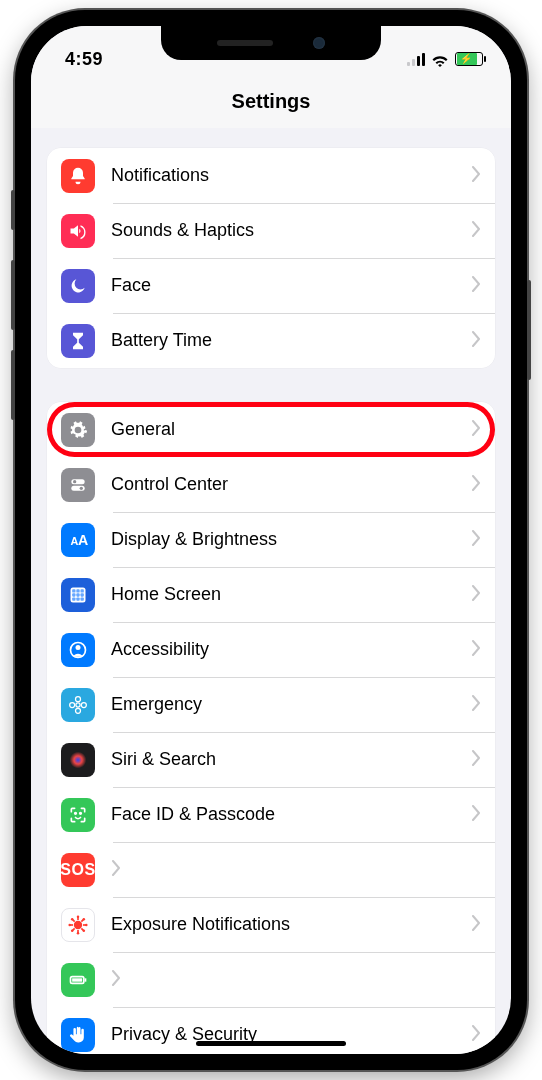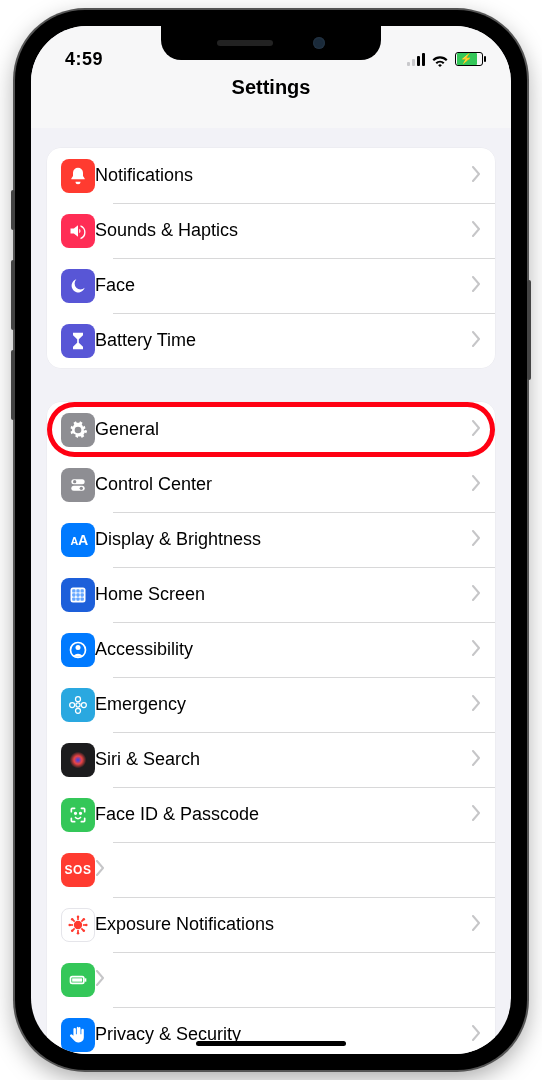--- a/index.html
+++ b/index.html
@@ -57,38 +57,38 @@
   .wifi svg{width:100%;height:100%;}
   .battery {
     width:28px;height:14px;border:1.5px solid #000;border-radius:3px;
     position:relative; display:flex; align-items:center;
   }
   .battery::after{content:"";position:absolute;right:-4px;top:3px;width:2.5px;height:6px;background:#000;border-radius:1px;}
   .battery .fill{height:100%;width:80%;background:#34c759;border-radius:1px;margin-left:.5px;display:flex;align-items:center;justify-content:center;}
   .battery .bolt{color:#000;font-size:10px;line-height:1;}
 
   .navbar {
-    height:52px; display:flex; align-items:flex-start; justify-content:center;
+    height:52px; display:flex; align-items:center; justify-content:center;
     font-size:20px; font-weight:700; background:#f7f7f8;
     border-bottom:1px solid rgba(0,0,0,0);
   }
 
   .content{
     position:absolute; top:102px; left:0; right:0; bottom:0;
     overflow-y:auto; padding:20px 16px 10px;
   }
   .group{
     background:#fff; border-radius:14px;
     box-shadow:0 0 0 .5px rgba(0,0,0,.04);
     margin-bottom:34px;
   }
   .group.flush { margin-bottom:0; }
   .row{
     position:relative;
-    display:flex; align-items:center; 
+    display:flex; align-items:center; gap:16px;
     min-height:55px; padding:8px 14px 8px 14px;
     cursor:pointer;
   }
   .row + .row::before{
     content:""; position:absolute; top:0; left:66px; right:0;
     height:1px; background:rgba(60,60,67,.2);
   }
   .row.highlight{
     box-shadow:0 0 0 5px #ff0012 inset;
     border-radius:28px;
@@ -110,21 +110,21 @@
     position:absolute;bottom:8px;left:50%;transform:translateX(-50%);
     width:150px;height:5px;background:#000;border-radius:3px;z-index:40;
   }
 
   .ic-red{background:#ff3b30;} .ic-pink{background:#ff2d55;}
   .ic-indigo{background:#5856d6;} .ic-grey{background:#8e8e93;}
   .ic-blue{background:#007aff;} .ic-darkblue{background:#1d5fda;}
   .ic-cyan{background:#2aa8e0;}
   .ic-black{background:#1c1c1e;} .ic-green{background:#34c759;}
   .ic-white{background:#fff;border:1px solid #e5e5ea;}
-  .sos{font-size:12px;letter-spacing:.5px;}
+  .sos{font-size:16px;letter-spacing:.5px;}
 </style>
 </head>
 <body>
 
 <svg width="0" height="0" style="position:absolute">
   <defs>
     <symbol id="chev" viewBox="0 0 10 16">
         <path d="M2 1l6 7-6 7" fill="none" stroke="currentColor" stroke-width="2" stroke-linecap="round" stroke-linejoin="round"></path>
       </symbol>
     <symbol id="bell" viewBox="0 0 24 24">

